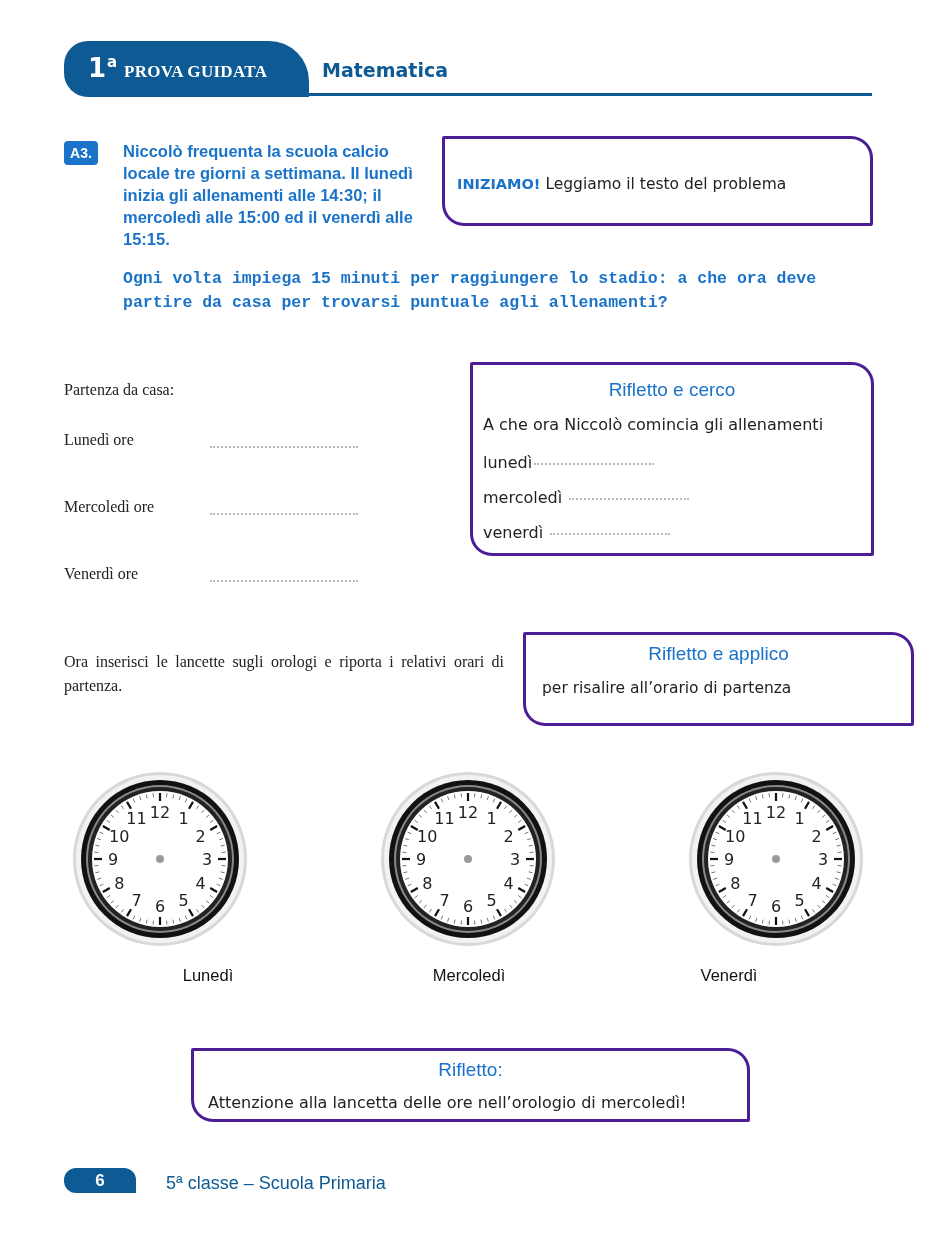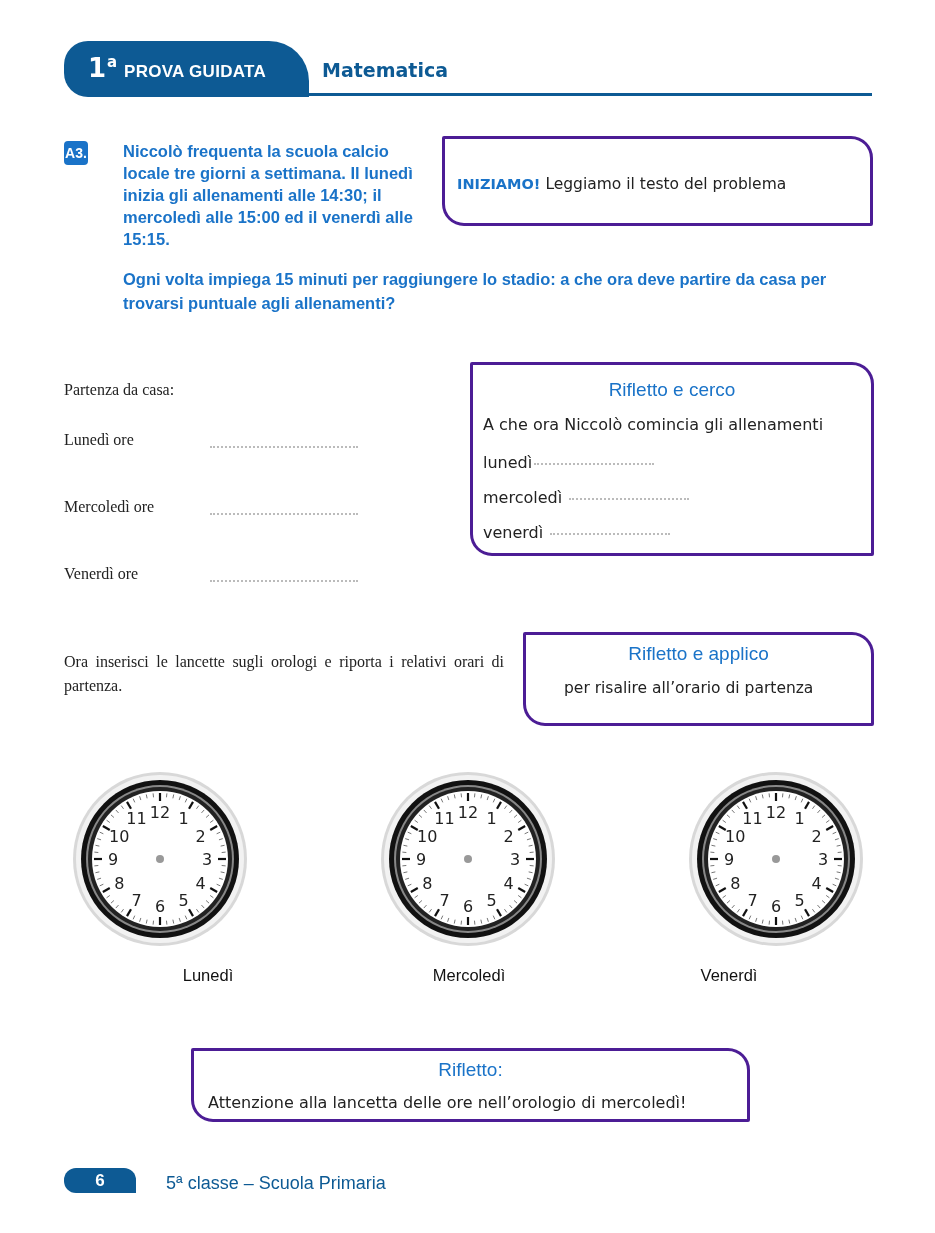--- a/index.html
+++ b/index.html
@@ -6,52 +6,52 @@
   body { width: 935px; height: 1233px; position: relative; overflow: hidden;
          font-family: "Liberation Sans", "DejaVu Sans", sans-serif; color: #222; }
 
   
   .header-tab { position: absolute; left: 64px; top: 41px; width: 245px; height: 56px;
                 background: #0d5a94; border-radius: 24px 40px 0 24px; }
   .header-tab .num { position: absolute; left: 24px; top: 12px; color: #fff;
                 font-family: "DejaVu Sans", sans-serif; font-weight: bold; font-size: 26px; }
   .header-tab .num sup { font-size: 15px; vertical-align: 10px; margin-left: 1px; }
   .header-tab .lbl { position: absolute; left: 60px; top: 21px; color: #fff;
-                font-family: Liberation Sans, sans-serif; font-weight: bold; font-size: 17px; letter-spacing: 0.3px; }
+                font-family: Liberation Serif, serif; font-weight: bold; font-size: 17px; letter-spacing: 0.3px; }
   .header-subject { position: absolute; left: 322px; top: 59px; color: #0d5a94;
                 font-family: "DejaVu Sans", sans-serif; font-weight: bold; font-size: 19px; }
   .header-rule { position: absolute; left: 300px; top: 93px; width: 572px; height: 3px; background: #0d5a94; }
 
   
-  .badge { position: absolute; left: 64px; top: 141px; width: 24px; height: 24px;
+  .badge { position: absolute; left: 64px; top: 141px; width: 34px; height: 24px;
            background: #1a73c8; color: #fff; border-radius: 4px; font-weight: bold;
            font-size: 14px; text-align: center; line-height: 24px; }
   .problem-text { position: absolute; left: 123px; top: 140px; width: 300px;
            color: #1a73c8; font-size: 16.5px; line-height: 22px; font-weight: bold; }
   .problem-text2 { position: absolute; left: 123px; top: 267px; width: 760px;
-           color: #1a73c8; font-size: 16.5px; line-height: 24px; font-weight: bold; }
+           color: #1a73c8; font-size: 16.5px; line-height: 24px; font-weight: bold; font-family: Liberation Mono, monospace; }
 
   .callout { position: absolute; border: 3px solid #4c1d95; border-radius: 4px 18px 4px 18px; background: #fff; }
   .callout .title { color: #1a73c8; font-size: 19px; text-align: center; }
   .callout .body { font-family: "DejaVu Sans", sans-serif; font-size: 15.5px; color: #222; }
 
   .box-iniziamo { left: 442px; top: 136px; width: 425px; height: 84px; border-radius: 2px 22px 2px 22px; }
   .box-iniziamo .row { position: absolute; left: 12px; top: 36px; font-family: "DejaVu Sans", sans-serif; font-size: 15.5px; }
   .box-iniziamo .kw { color: #1a73c8; font-weight: bold; font-size: 14.5px; }
 
   
   .lefttxt { position: absolute; font-family: Liberation Serif, serif; font-size: 16px; color: #222; }
   .dots { position: absolute; border-bottom: 2px dotted #bbb; height: 0; }
 
   .box-cerco { left: 470px; top: 362px; width: 398px; height: 188px; border-radius: 2px 22px 2px 22px; }
   .box-cerco .title { position: absolute; left: 0; right: 0; top: 14px; }
   .box-cerco .line { position: absolute; left: 10px; font-family: "DejaVu Sans", sans-serif; font-size: 16px; color: #222; }
   .box-cerco .d { display: inline-block; width: 120px; border-bottom: 2px dotted #bbb; vertical-align: 3px; margin-left: 2px; }
 
-  .box-applico { left: 523px; top: 632px; width: 345px; height: 88px; border-radius: 2px 22px 2px 22px; }
+  .box-applico { left: 523px; top: 632px; width: 345px; height: 88px; border-radius: 2px 22px 2px 22px; padding-left: 40px; }
   .box-applico .title { position: absolute; left: 0; right: 0; top: 8px; }
   .box-applico .body { position: absolute; left: 10px; top: 43px; line-height: 20px; font-size: 15.5px; }
 
   
   .clock { position: absolute; width: 176px; height: 176px; }
   .clock-label { position: absolute; font-size: 16.5px; color: #111; text-align: center; width: 176px; }
 
   .box-rifletto { left: 191px; top: 1048px; width: 553px; height: 68px; border-radius: 2px 22px 2px 22px; }
   .box-rifletto .title { position: absolute; left: 0; right: 0; top: 8px; }
   .box-rifletto .body { position: absolute; left: 14px; top: 42px; font-size: 16px; }
@@ -97,21 +97,21 @@
   <div class="line" style="top:88px;"><span>lunedì</span><span class="d"></span></div>
   <div class="line" style="top:123px;"><span>mercoledì</span> <span class="d"></span></div>
   <div class="line" style="top:158px;"><span>venerdì</span> <span class="d"></span></div>
 </div>
 
 <div class="lefttxt" style="left:64px; top:650px; width:440px; line-height:24px; text-align:justify; text-align-last:left; word-spacing:3px;">Ora inserisci le lancette sugli orologi e riporta i relativi orari di partenza.</div>
 
 <div class="callout box-applico">
   <div class="title">Rifletto e applico</div>
   <div class="body">
-    <div style="padding-left:6px;margin-left:22px;">per risalire all’orario di partenza</div>
+    <div style="padding-left:6px;">per risalire all’orario di partenza</div>
   </div>
 </div>
 
 <svg class="clock" style="left:72px; top:771px;" viewBox="0 0 176 176">
     <circle cx="88" cy="88" r="87" fill="#d8d8d8"></circle>
     <circle cx="88" cy="88" r="84" fill="#f2f2f2"></circle>
     <circle cx="88" cy="88" r="79" fill="#111"></circle>
     <circle cx="88" cy="88" r="74" fill="#888"></circle>
     <circle cx="88" cy="88" r="72" fill="#222"></circle>
     <circle cx="88" cy="88" r="68" fill="#fff"></circle>

